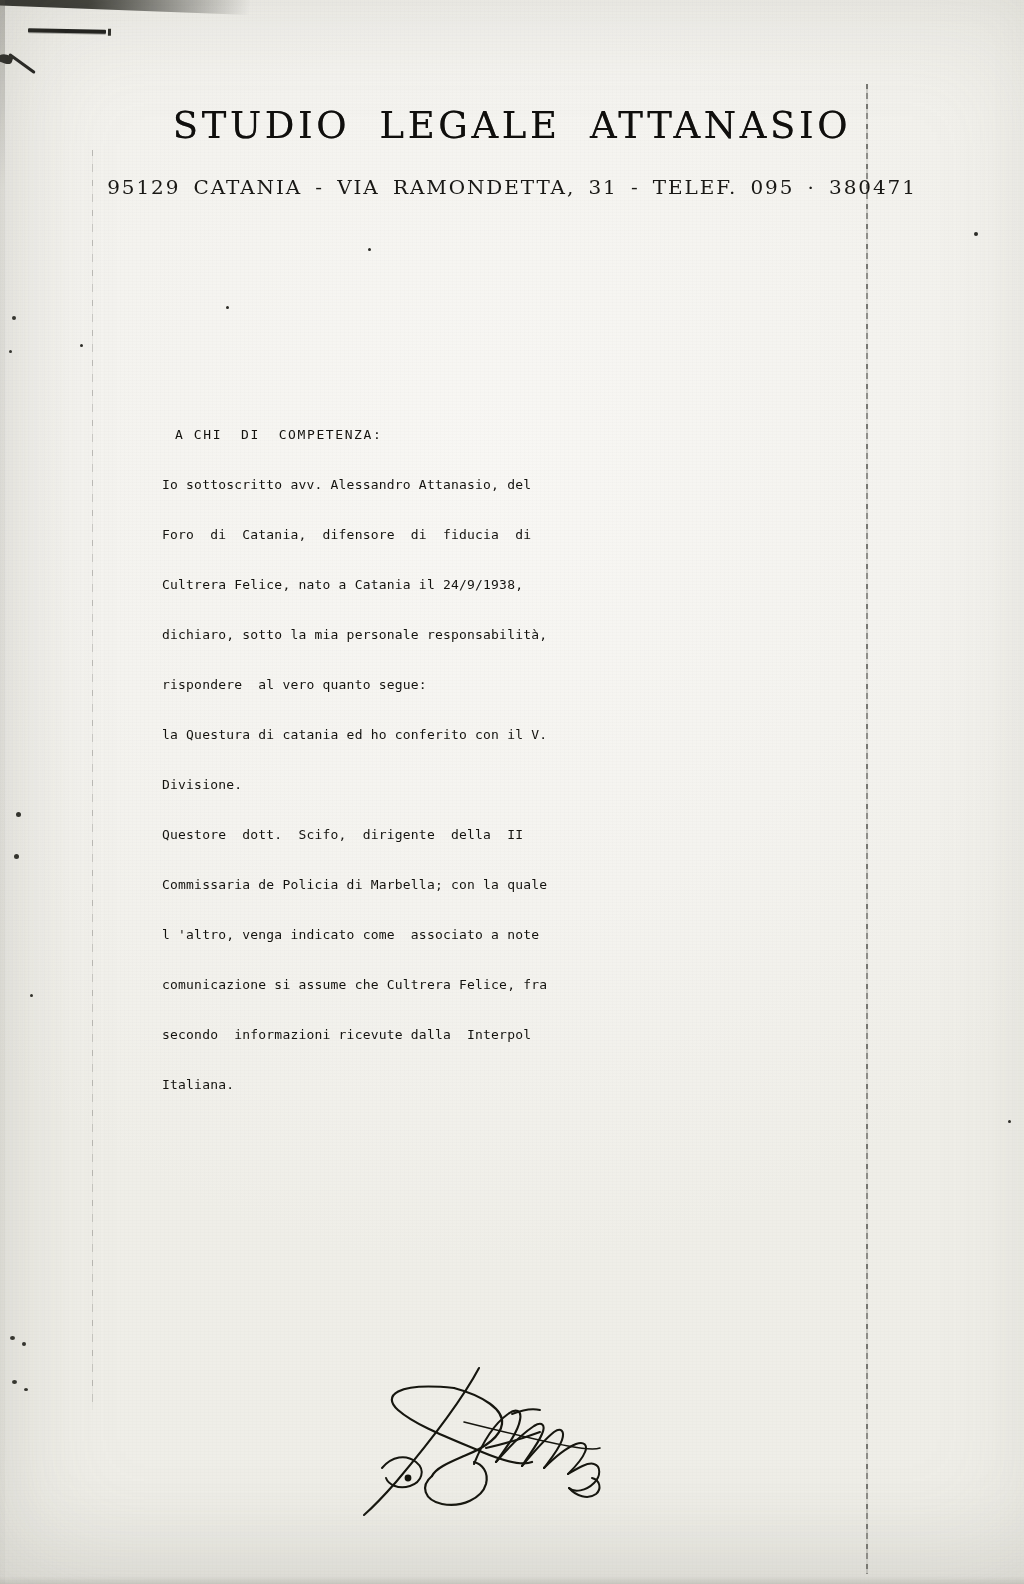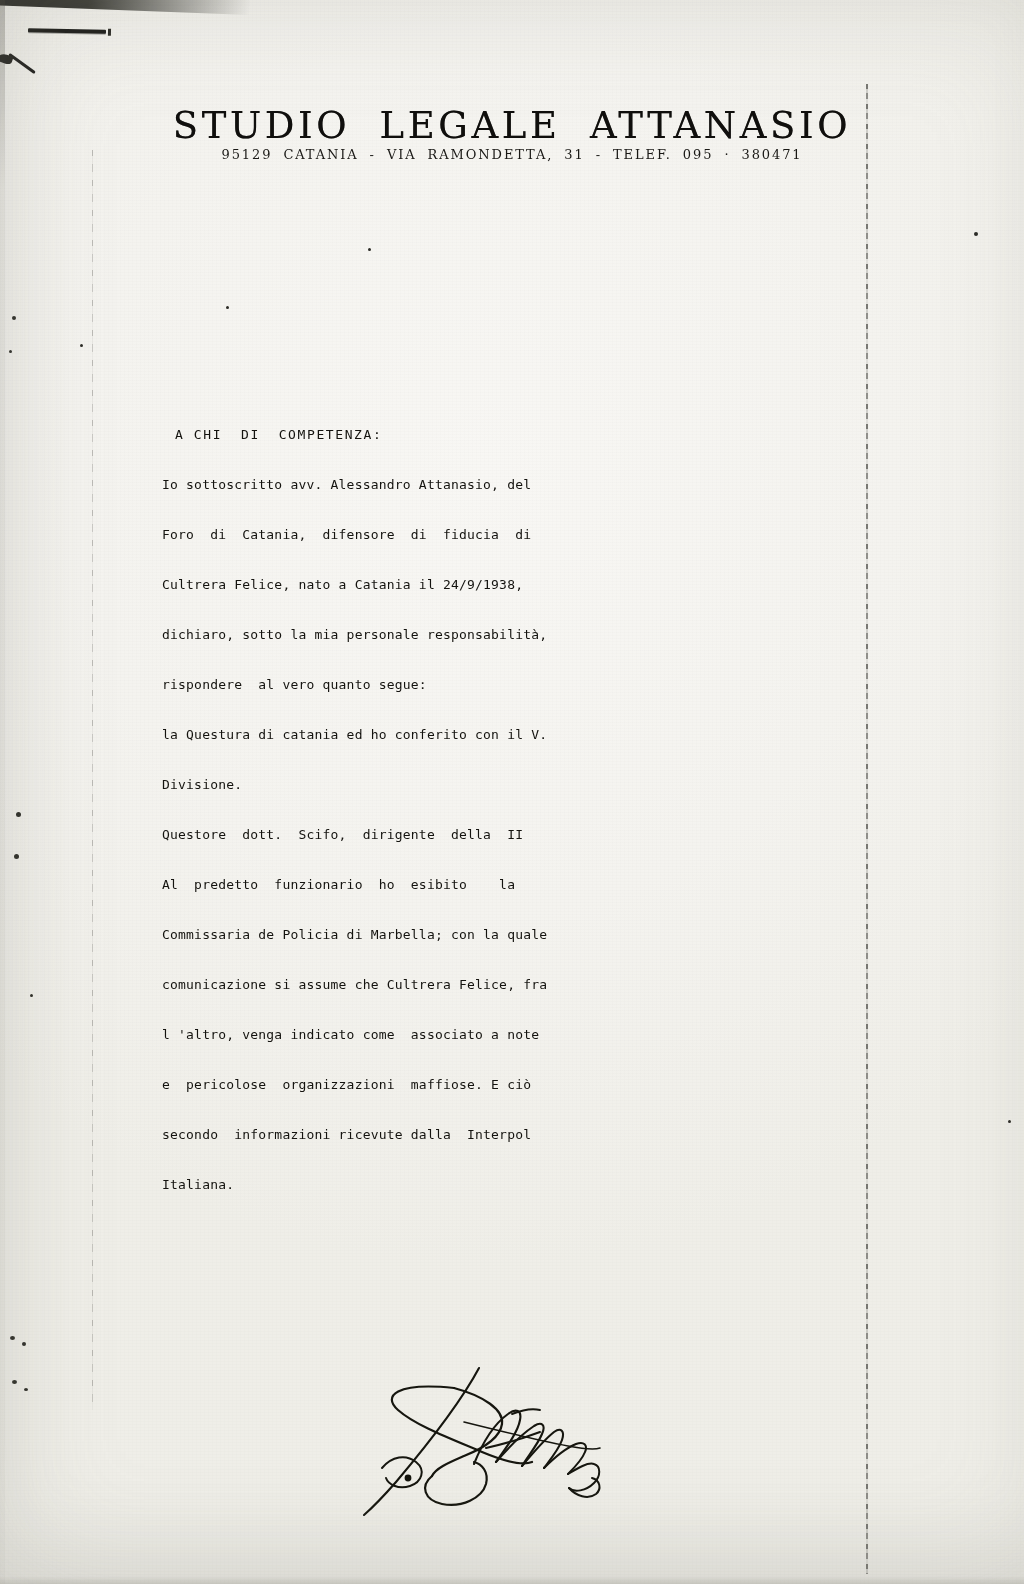--- a/index.html
+++ b/index.html
@@ -151,26 +151,26 @@
     letter-spacing: 3.6px;
     word-spacing: 14px;
     color: #100f0d;
     white-space: nowrap;
     margin: 0;
     transform: scaleY(1.02);
     text-shadow: 0 0 .6px rgba(20,20,16,.6);
   }
   .firm-address {
     font-family: "DejaVu Serif", "Liberation Serif", serif;
-    font-size: 13px;
+    font-size: 20px;
     letter-spacing: 1.9px;
     word-spacing: 5px;
     color: #191815;
     white-space: nowrap;
-    margin: 0 0 0 0;
+    margin: 28px 0 0 0;
     transform: scaleY(.96);
   }
 
   
   .body-block {
     position: absolute;
     left: 162px;
     top: 410px;
     width: 706px;
   }
@@ -248,25 +248,23 @@
     <div class="tline salutation">A CHI  DI  COMPETENZA:</div>
     <div id="body-lines">
         <div class="tline">Io sottoscritto avv. Alessandro Attanasio, del</div>
         <div class="tline">Foro  di  Catania,  difensore  di  fiducia  di</div>
         <div class="tline">Cultrera Felice, nato a Catania il 24/9/1938,</div>
         <div class="tline">dichiaro, sotto la mia personale responsabilità,</div>
         <div class="tline">rispondere  al vero quanto segue:</div>
         <div class="tline">la Questura di catania ed ho conferito con il V.</div>
         <div class="tline">Divisione.</div>
         <div class="tline">Questore  dott.  Scifo,  dirigente  della  II</div>
-        <div class="tline">Al  predetto  funzionario  ho  esibito    la</div>
         <div class="tline">Commissaria de Policia di Marbella; con la quale</div>
+        <div class="tline">l 'altro, venga indicato come  associato a note</div>
         <div class="tline">comunicazione si assume che Cultrera Felice, fra</div>
-        <div class="tline">l 'altro, venga indicato come  associato a note</div>
-        <div class="tline">e  pericolose  organizzazioni  maffiose. E ciò</div>
         <div class="tline">secondo  informazioni ricevute dalla  Interpol</div>
         <div class="tline">Italiana.</div>
       </div>
   </div>
 
   <div class="signature">
     <span class="sr-only">Signature of Alessandro Attanasio</span>
     <svg viewBox="0 0 300 190" fill="none" xmlns="http://www.w3.org/2000/svg">
       <g stroke="#16160f" stroke-linecap="round" stroke-linejoin="round" fill="none">
 

